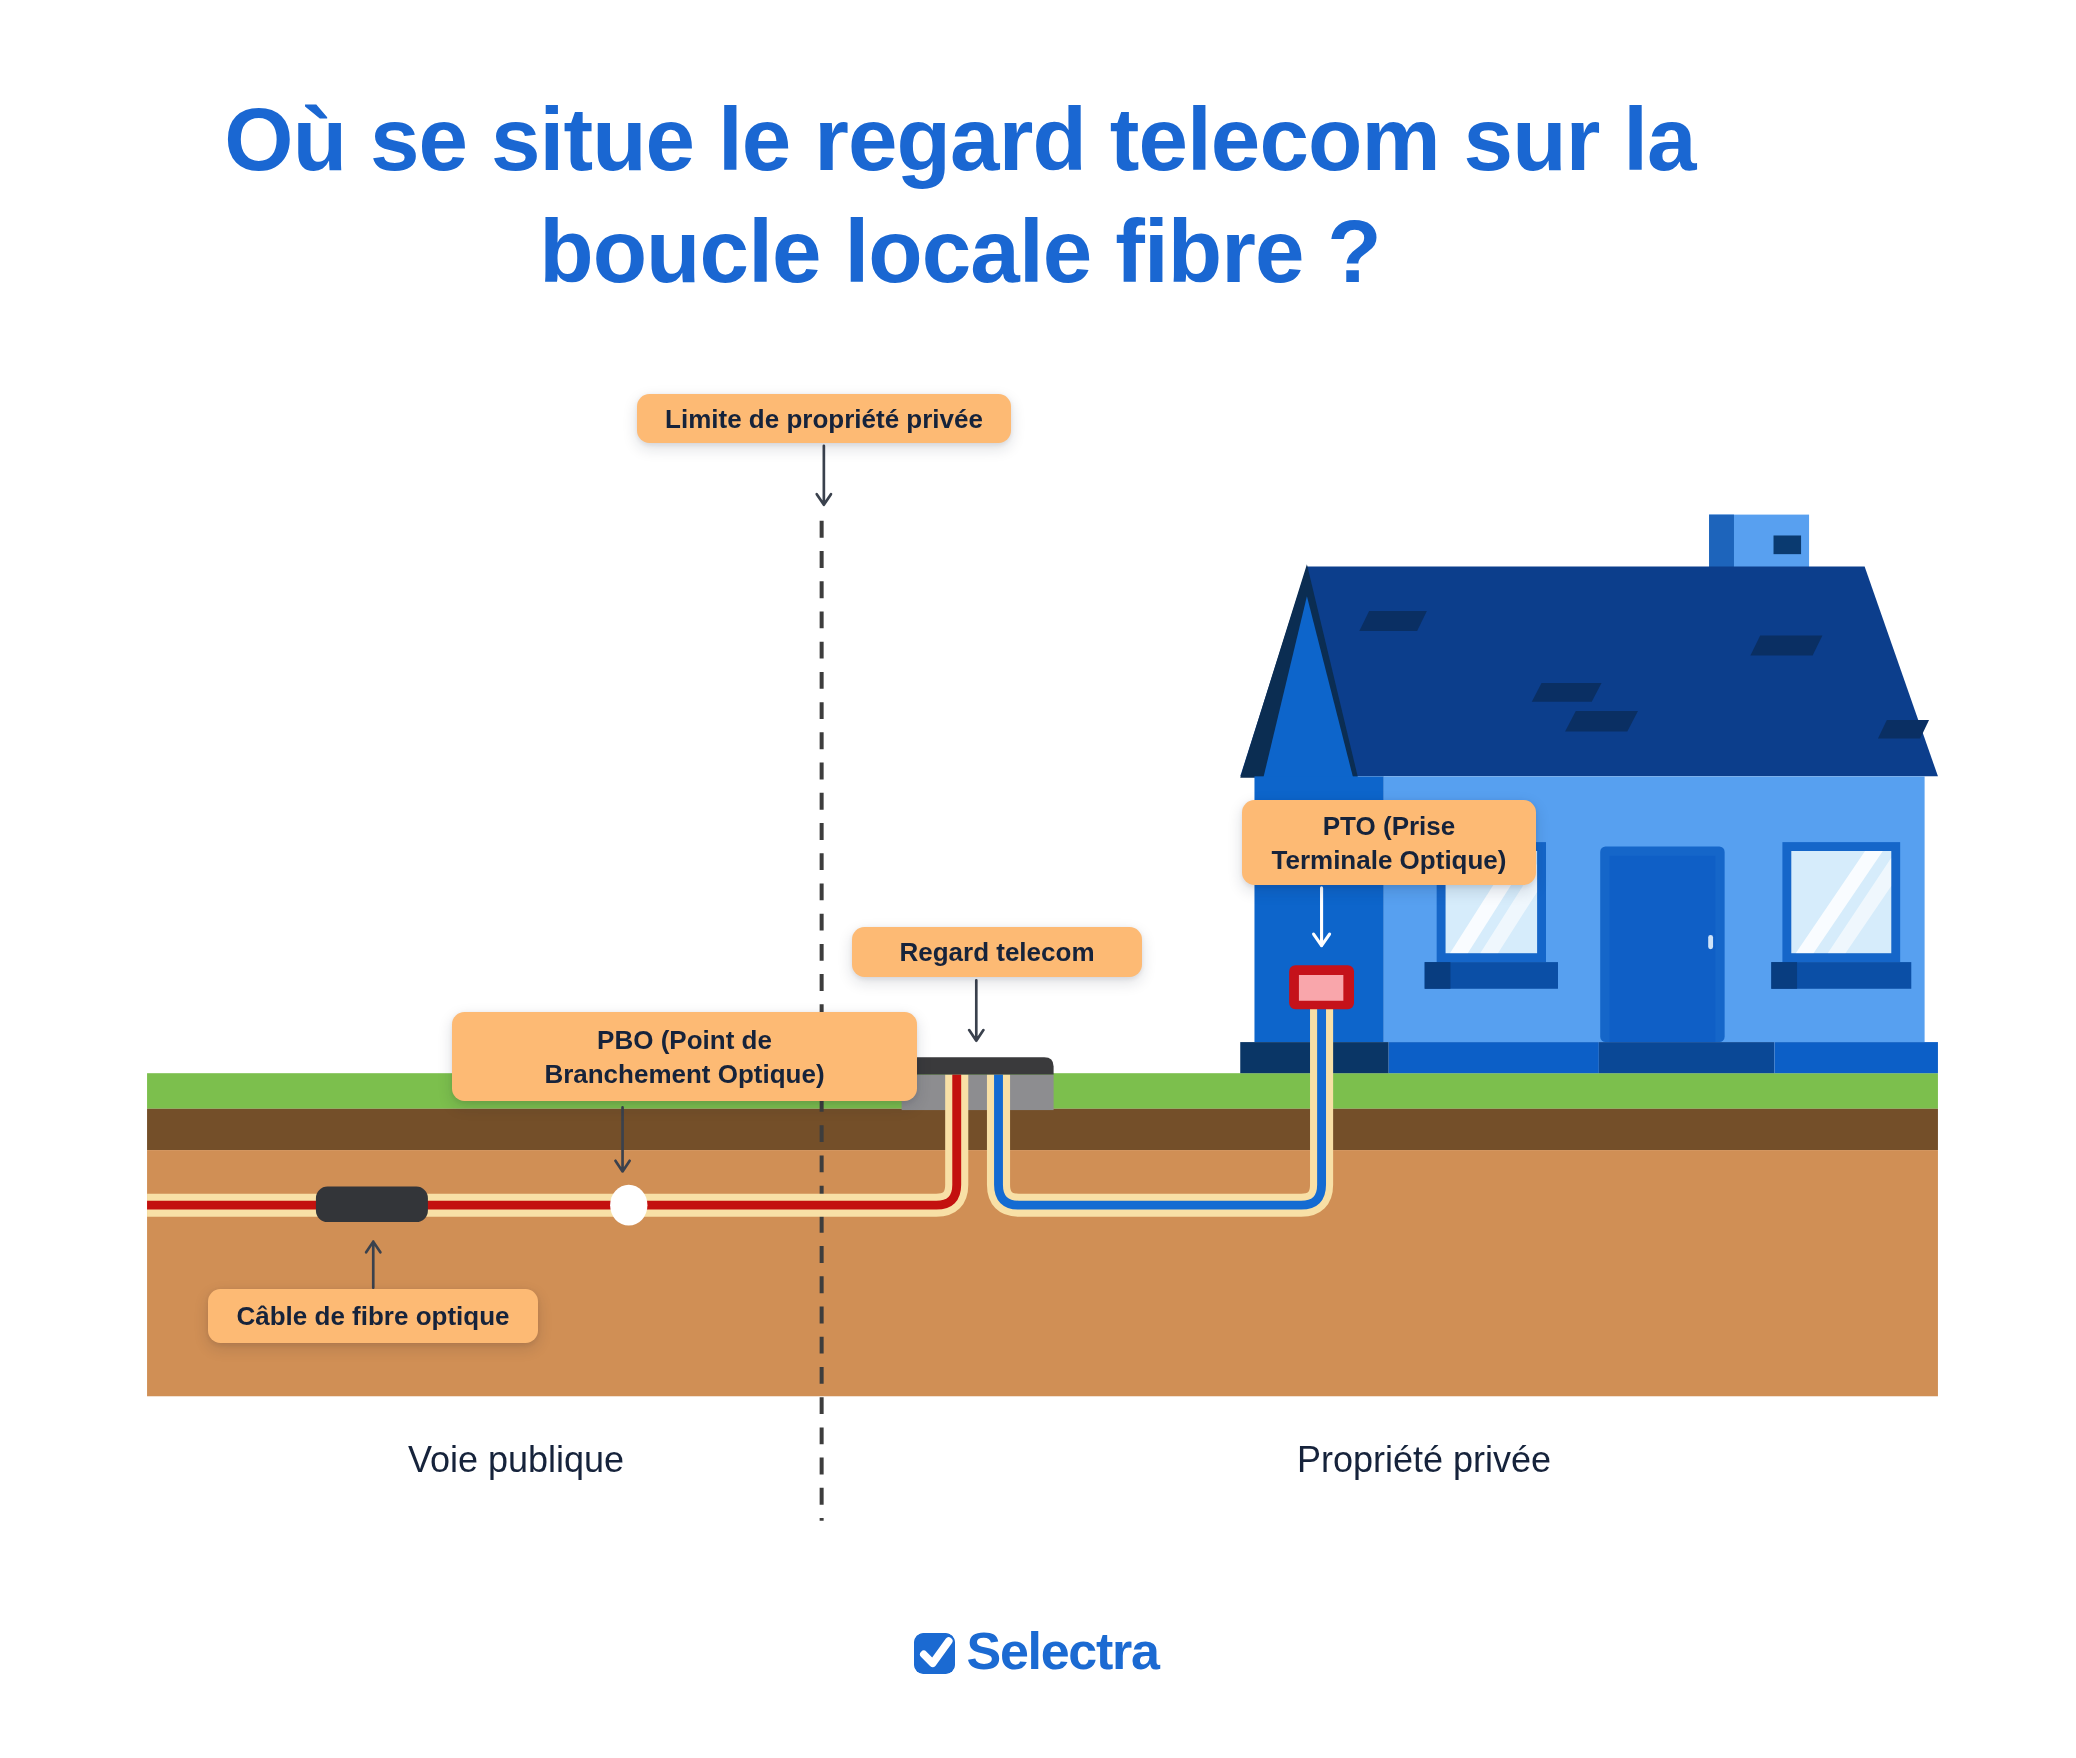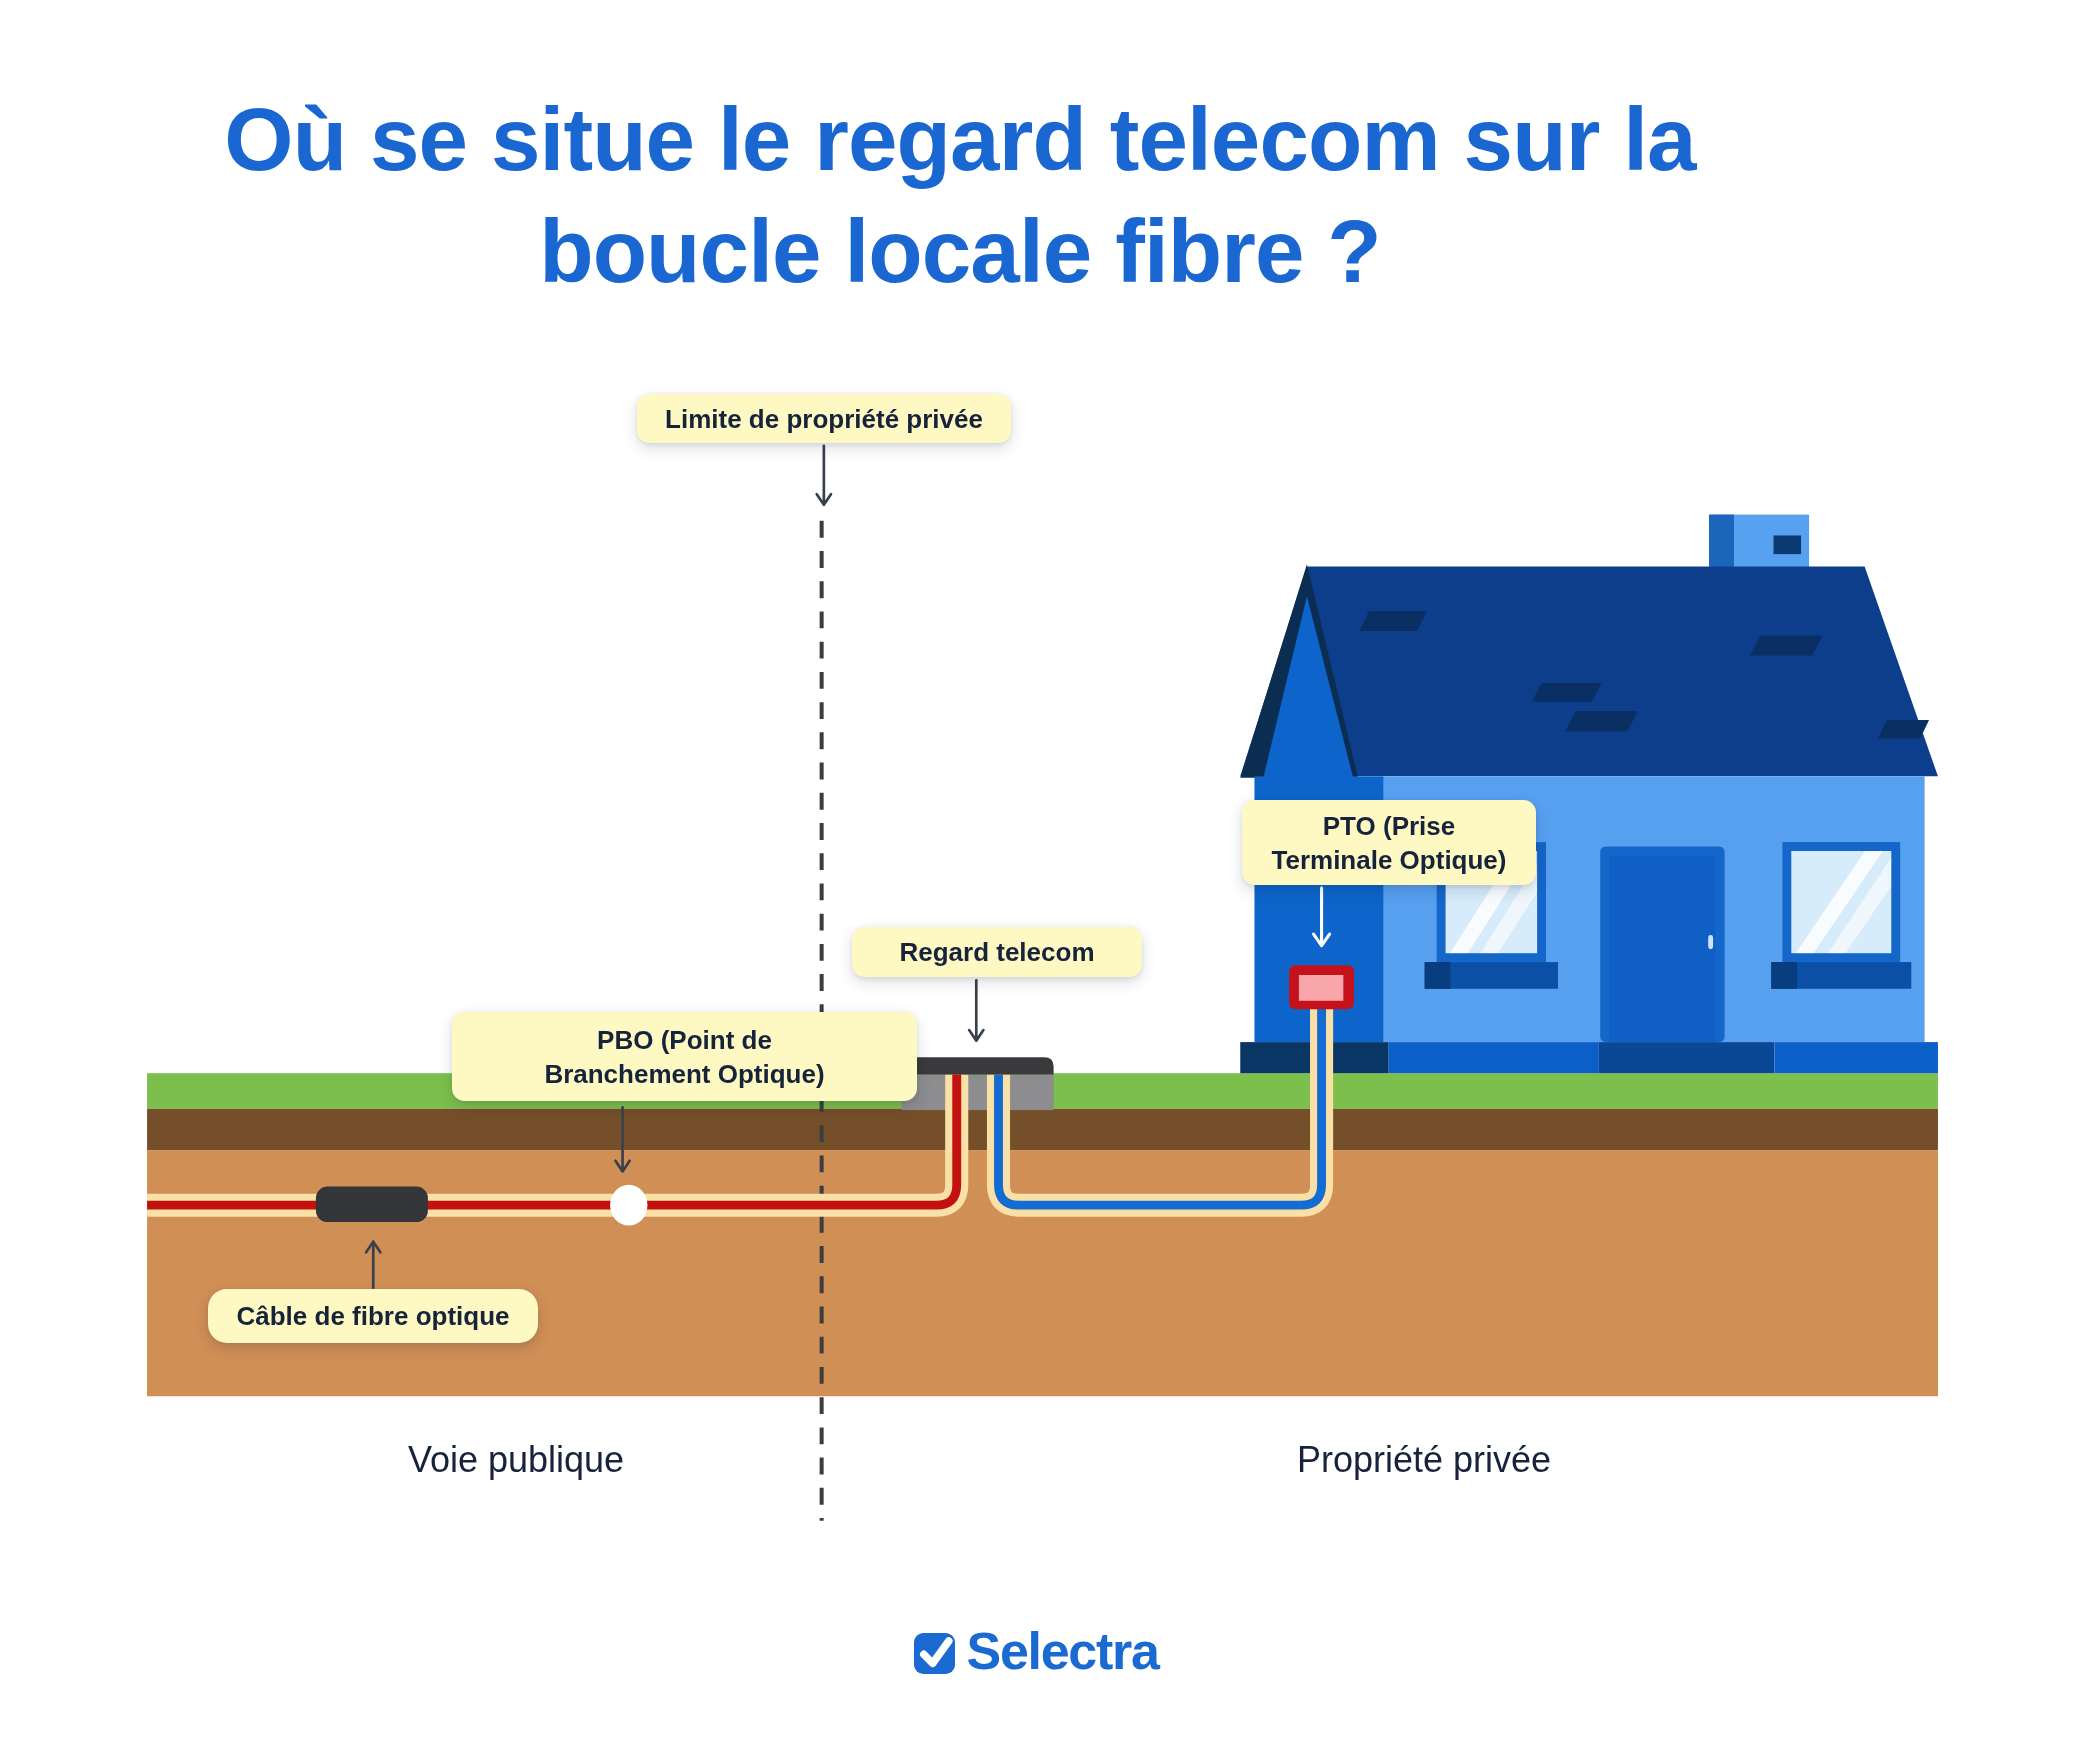--- a/index.html
+++ b/index.html
@@ -1,21 +1,21 @@
 <!DOCTYPE html>
 <html style="font-size:7.1px"><head>
 <meta charset="utf-8">
 <style>
   html,body{margin:0;padding:0;background:#fff;}
   #page{position:relative;width:2077px;height:1758px;background:#ffffff;overflow:hidden;
         font-family:"Liberation Sans",sans-serif;}
   #scene{position:absolute;left:0;top:0;}
   .title{position:absolute;left:0;top:83px;width:1920px;text-align:center;
          font-weight:bold;font-size:89px;line-height:112px;color:#1a67d2;letter-spacing:-0.9px;}
-  .callout{position:absolute;background:#fef9c3;border-radius:12.4px;
+  .callout{position:absolute;background:#fdba74;border-radius:12.4px;
            box-shadow:0 5.3px 15px rgba(20,30,50,.14),0 1.3px 4.4px rgba(20,30,50,.08);
            display:flex;flex-direction:column;align-items:center;justify-content:center;
            text-align:center;color:#16233b;font-weight:bold;font-size:26px;line-height:34px;}
   .zone{position:absolute;transform:translateX(-50%);color:#16233b;
         font-weight:normal;font-size:36px;white-space:nowrap;}
   .logo{position:absolute;left:914px;top:1625px;display:flex;align-items:center;gap:11.6px;}
   .logo-mark{width:41px;height:41px;border-radius:9.8px;background:#1b6ad2;flex:0 0 auto;}
   .logo-text{color:#1b6ad2;font-weight:bold;font-size:52px;letter-spacing:-1.3px;margin-top:-3.6px;}
 </style>
 </head>
@@ -139,21 +139,21 @@
 
 <div class="callout" style="left:852px;top:927px;width:290px;height:50px;">
   <span>Regard telecom</span>
 </div>
 
 <div class="callout" style="left:1242px;top:800px;width:294px;height:85px;">
   <span>PTO (Prise</span>
   <span>Terminale Optique)</span>
 </div>
 
-<div class="callout" style="left:208px;top:1289px;width:330px;height:54px;border-radius:19px;">
+<div class="callout" style="left:208px;top:1289px;width:330px;height:54px;">
   <span>Câble de fibre optique</span>
 </div>
 
 <div class="zone" style="left:516px;top:1439px;">Voie publique</div>
 <div class="zone" style="left:1424px;top:1439px;">Propriété privée</div>
 
 <div class="logo">
   <svg class="logo-mark" viewBox="0 0 92 92">
     <rect x="0" y="0" width="92" height="92" rx="22" fill="#1b6ad2"></rect>
     <polyline points="22,48 42,68 78,18" fill="none" stroke="#ffffff" stroke-width="17" stroke-linecap="round" stroke-linejoin="round"></polyline>

